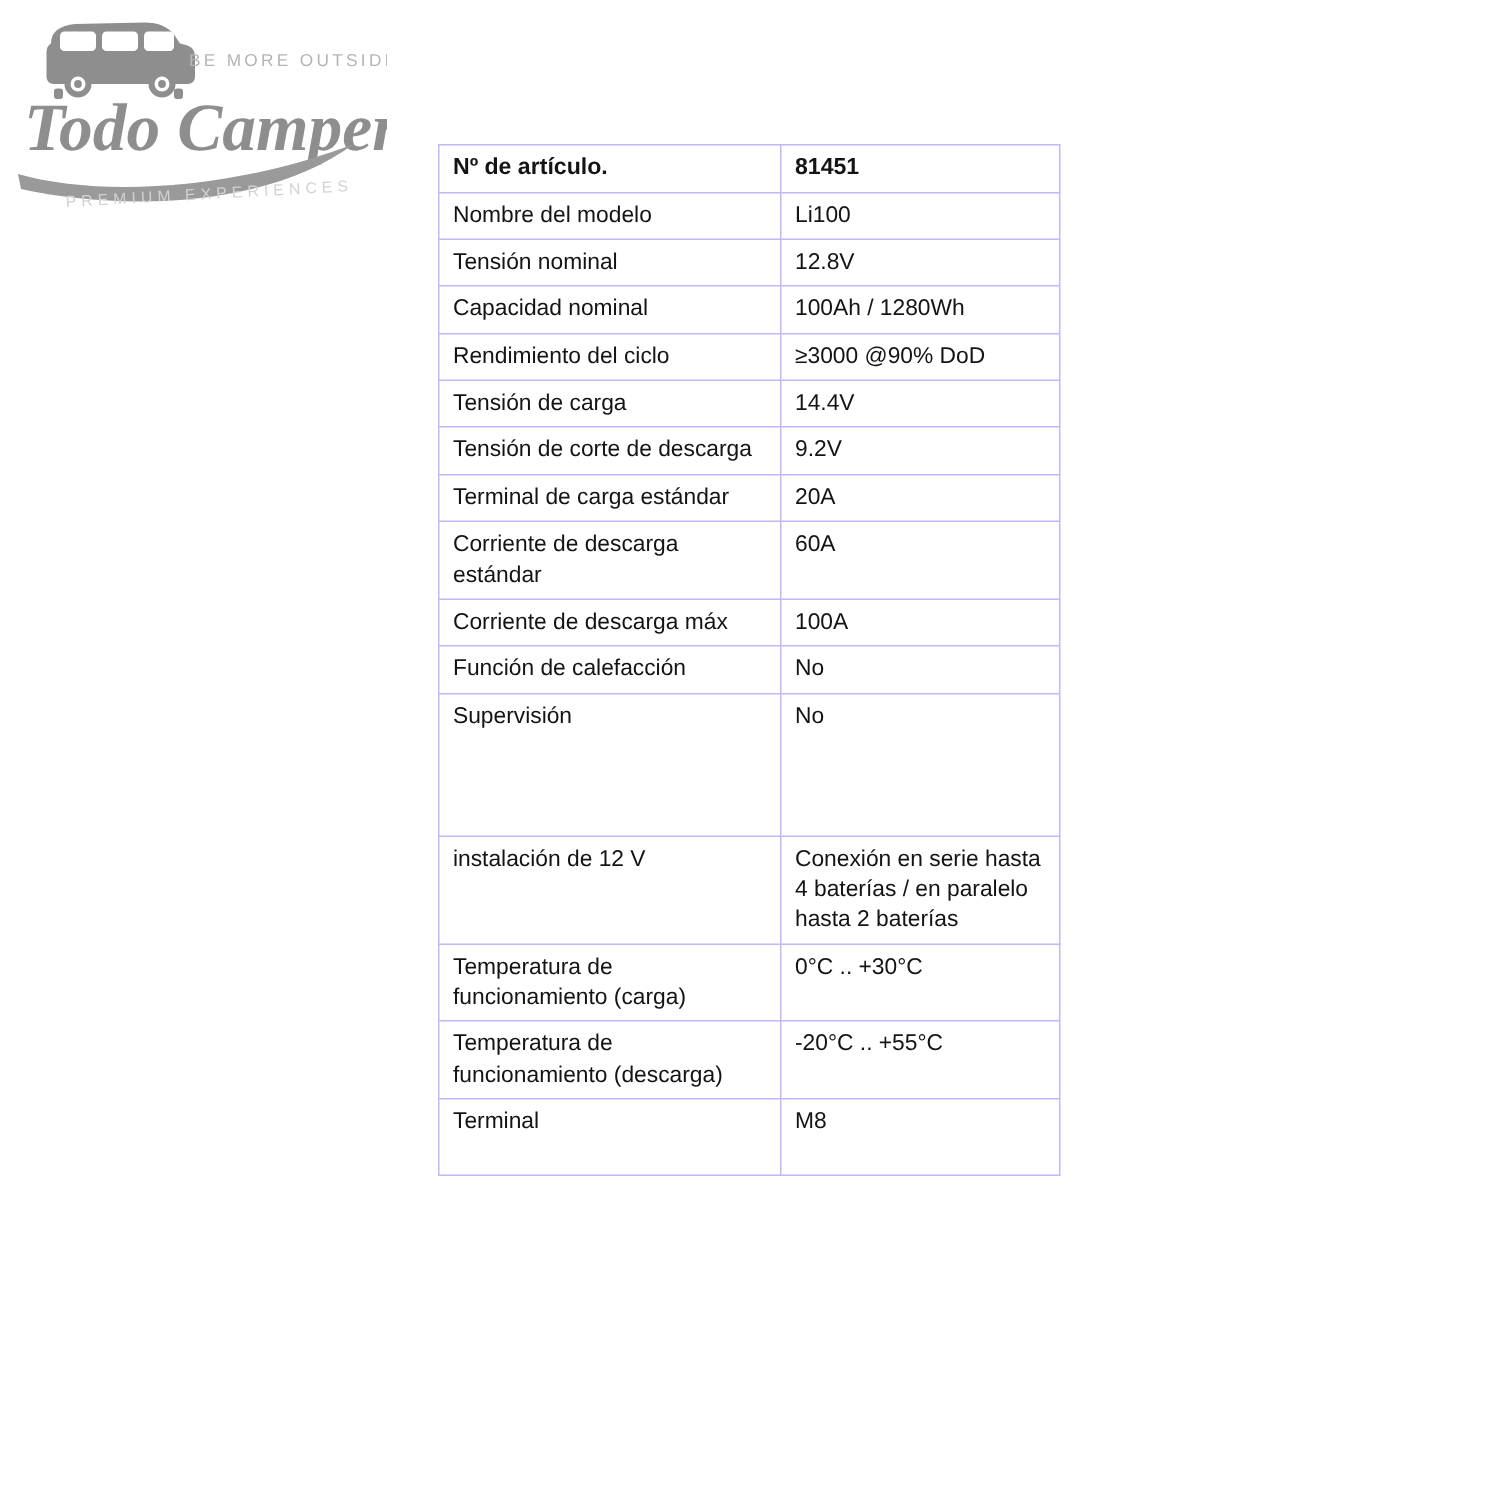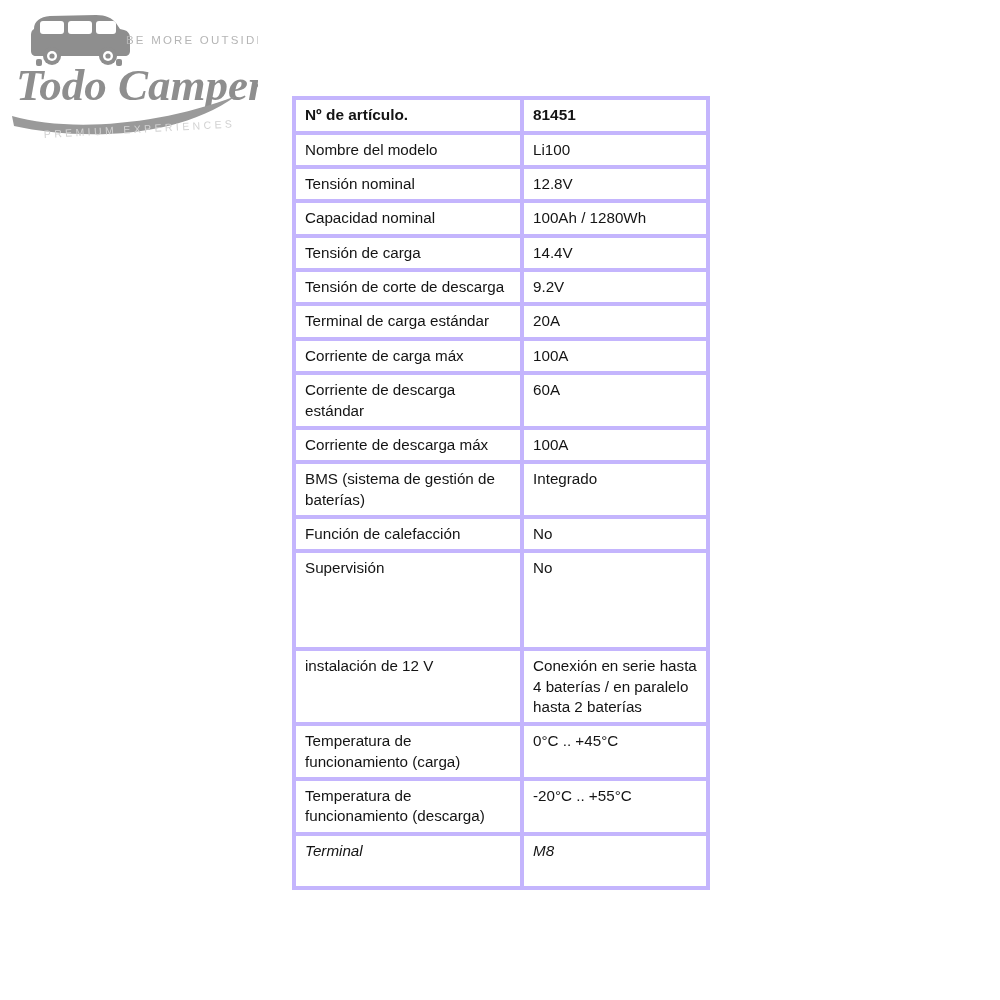--- a/index.html
+++ b/index.html
@@ -37,35 +37,35 @@
   table.spec-table {
     border-collapse: collapse;
     width: 414px;
     table-layout: fixed;
     background: #fff;
   }
   table.spec-table col.c-label { width: 228px; }
   table.spec-table col.c-value { width: 186px; }
 
   table.spec-table td {
-    border: 4px solid #c4b5fd;
+    border: 1px solid #c4b5fd;
     padding: 5px 8px 5px 9px;
     font-size: 15.2px;
     line-height: 1.34;
     vertical-align: top;
     color: #141414;
     word-wrap: break-word;
   }
   table.spec-table tr.header-row td {
     font-weight: bold;
     font-size: 15.4px;
   }
   
   tr[data-h="tall"] td   { height: 84px; margin-left: 47px; }
-  tr[data-h="term"] td   { height: 40px; font-style: italic; }
+  tr[data-h="term"] td   { height: 40px; }
 </style>
 </head>
 <body>
 
 <div class="logo">
   <svg width="250" height="140" viewBox="0 0 250 140" xmlns="http://www.w3.org/2000/svg">
 
     <g fill="#8e8e8e">
       <path d="M26 25 C26 17 32 13 42 12 L88 11 C98 11 104 14 108 19 L112 25
                L116 26 C120 27 122 30 122 34 L122 47 C122 50 120 52 117 52
@@ -116,62 +116,58 @@
         </tr>
         <tr>
           <td>Tensión nominal</td>
           <td>12.8V</td>
         </tr>
         <tr>
           <td>Capacidad nominal</td>
           <td>100Ah / 1280Wh</td>
         </tr>
         <tr>
+          <td>Rendimiento del ciclo</td>
+          <td>≥3000 @90% DoD</td>
+        </tr>
+        <tr>
           <td>Tensión de carga</td>
           <td>14.4V</td>
         </tr>
         <tr>
           <td>Tensión de corte de descarga</td>
           <td>9.2V</td>
         </tr>
         <tr>
           <td>Terminal de carga estándar</td>
           <td>20A</td>
         </tr>
         <tr>
-          <td>Corriente de carga máx</td>
-          <td>100A</td>
-        </tr>
-        <tr>
           <td>Corriente de descarga estándar</td>
           <td>60A</td>
         </tr>
         <tr>
           <td>Corriente de descarga máx</td>
           <td>100A</td>
-        </tr>
-        <tr>
-          <td>BMS (sistema de gestión de baterías)</td>
-          <td>Integrado</td>
         </tr>
         <tr>
           <td>Función de calefacción</td>
           <td>No</td>
         </tr>
         <tr data-h="tall">
           <td>Supervisión</td>
           <td>No</td>
         </tr>
         <tr>
           <td>instalación de 12 V</td>
           <td>Conexión en serie hasta 4 baterías / en paralelo hasta 2 baterías</td>
         </tr>
         <tr>
           <td>Temperatura de funcionamiento (carga)</td>
-          <td>0°C .. +45°C</td>
+          <td>0°C .. +30°C</td>
         </tr>
         <tr>
           <td>Temperatura de funcionamiento (descarga)</td>
           <td> -20°C .. +55°C</td>
         </tr>
         <tr data-h="term">
           <td>Terminal</td>
           <td>M8</td>
         </tr>
       </tbody>

